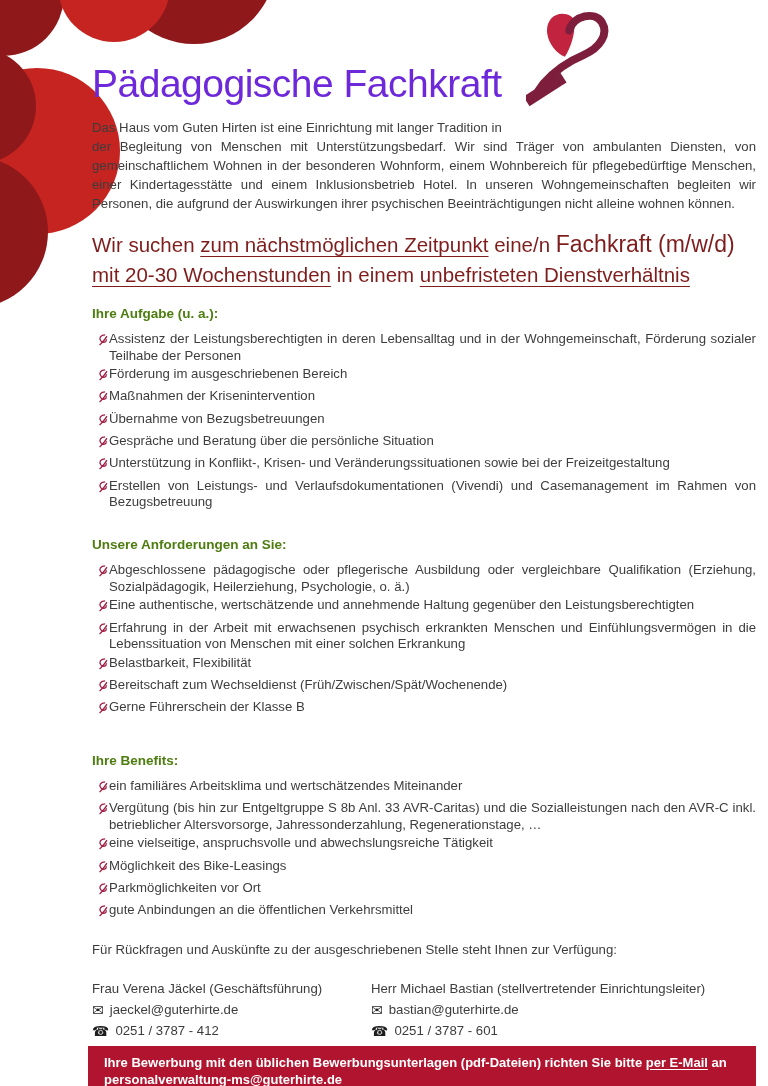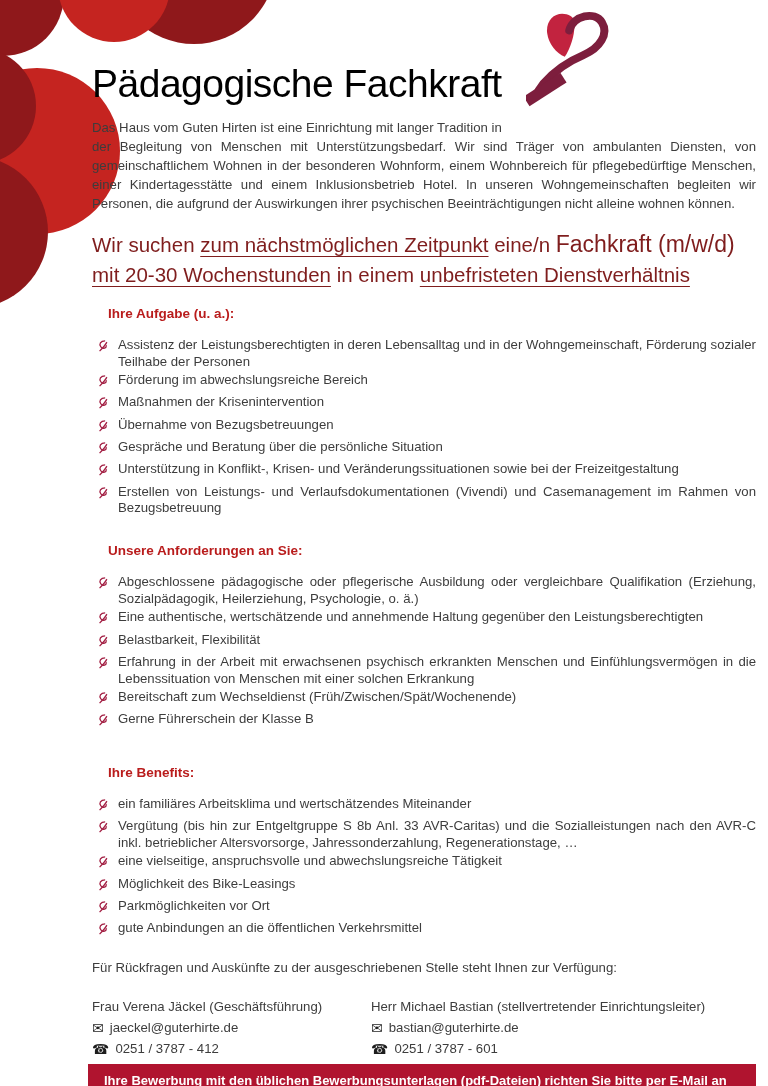--- a/index.html
+++ b/index.html
@@ -22,37 +22,37 @@
   #c6 { left:-104px; top:156px;  width:152px; height:152px; }
 
   
   .logo { position:absolute; left:526px; top:10px; display:flex; gap:6px; }
   .logo-mark { width:90px; height:106px; }
   .logo-text { margin-top:46px; font-size:19.5px; line-height:23px; font-weight:400; color:#c23158; letter-spacing:0.2px; }
 
   
   .content { position:absolute; left:92px; top:0; width:664px; }
 
-  .title { margin:62px 0 0 0; font-size:39px; line-height:44px; font-weight:300; color:#000000; letter-spacing:-0.5px; }
+  .title { margin:62px 0 0 0; font-size:39px; line-height:44px; font-weight:300; color:#6d28d9; letter-spacing:-0.5px; }
 
   .intro { margin-top:12px; font-size:13.2px; line-height:19px; }
   .intro .l1 { display:block; }
   .intro .rest { display:block; text-align:justify; }
 
   .vacancy { margin-top:16px; font-size:20.5px; line-height:30px; color:#7f1d1d; white-space:pre-wrap; }
   .vacancy .u { text-decoration:underline; text-underline-offset:4px; text-decoration-thickness:1px; }
   .vacancy .big { font-size:23px; }
 
-  .section h2 { margin:16px; font-size:13.5px; line-height:15px; font-weight:700; color:#b91c1c; }
+  .section h2 { margin:0; font-size:13.5px; line-height:15px; font-weight:700; color:#4d7c0f; }
   .sec-1 h2 { margin-top:16px; }
   .sec-2 h2 { margin-top:26px; }
   .sec-3 h2 { margin-top:33px; }
 
   ul.blist { list-style:none; margin:10px 0 0 0; padding:0 0 0 5px; font-size:13.2px; line-height:16.8px; }
-  ul.blist li { display:flex; gap:9px; margin-bottom:1.5px; }
+  ul.blist li { display:flex; margin-bottom:1.5px; }
   .bullet { flex:0 0 12px; margin-top:2px; }
   .item-text { flex:1; text-align:justify; }
 
   .contact { margin-top:17px; font-size:13.2px; }
   .contact-intro { line-height:19px; }
   .persons { display:grid; grid-template-columns:279px 1fr; margin-top:19px; }
   .p-name { line-height:21px; }
   .p-row  { line-height:21px; display:flex; align-items:center; gap:6px; }
   .glyph-icon { font-family:"DejaVu Sans", sans-serif; font-size:14px; color:#1d1d1d; line-height:1; }
 
@@ -110,21 +110,21 @@
             <span class="item-text">Assistenz der Leistungsberechtigten in deren Lebensalltag und in der Wohngemeinschaft, Förderung sozialer Teilhabe der Personen</span>
           </li>
 
           <li>
             <span class="bullet">
               <svg width="12" height="14" viewBox="0 0 14 16" xmlns="http://www.w3.org/2000/svg">
                 <path d="M9.5 2 C4 2 2 6 4.5 9 C7 12 11 10.5 11 7" fill="none" stroke="#a32044" stroke-width="1.5"></path>
                 <path d="M3 14 C6 11 9.5 7.5 11.5 3.5" fill="none" stroke="#a32044" stroke-width="1.5"></path>
               </svg>
             </span>
-            <span class="item-text">Förderung im abwechslungsreiche Bereich</span>
+            <span class="item-text">Förderung im ausgeschriebenen Bereich</span>
           </li>
 
           <li>
             <span class="bullet">
               <svg width="12" height="14" viewBox="0 0 14 16" xmlns="http://www.w3.org/2000/svg">
                 <path d="M9.5 2 C4 2 2 6 4.5 9 C7 12 11 10.5 11 7" fill="none" stroke="#a32044" stroke-width="1.5"></path>
                 <path d="M3 14 C6 11 9.5 7.5 11.5 3.5" fill="none" stroke="#a32044" stroke-width="1.5"></path>
               </svg>
             </span>
             <span class="item-text">Maßnahmen der Krisenintervention</span>
@@ -196,31 +196,31 @@
             <span class="item-text">Eine authentische, wertschätzende und annehmende Haltung gegenüber den Leistungsberechtigten</span>
           </li>
 
           <li>
             <span class="bullet">
               <svg width="12" height="14" viewBox="0 0 14 16" xmlns="http://www.w3.org/2000/svg">
                 <path d="M9.5 2 C4 2 2 6 4.5 9 C7 12 11 10.5 11 7" fill="none" stroke="#a32044" stroke-width="1.5"></path>
                 <path d="M3 14 C6 11 9.5 7.5 11.5 3.5" fill="none" stroke="#a32044" stroke-width="1.5"></path>
               </svg>
             </span>
+            <span class="item-text">Erfahrung in der Arbeit mit erwachsenen psychisch erkrankten Menschen und Einfühlungsvermögen in die Lebenssituation von Menschen mit einer solchen Erkrankung</span>
+          </li>
+
+          <li>
+            <span class="bullet">
+              <svg width="12" height="14" viewBox="0 0 14 16" xmlns="http://www.w3.org/2000/svg">
+                <path d="M9.5 2 C4 2 2 6 4.5 9 C7 12 11 10.5 11 7" fill="none" stroke="#a32044" stroke-width="1.5"></path>
+                <path d="M3 14 C6 11 9.5 7.5 11.5 3.5" fill="none" stroke="#a32044" stroke-width="1.5"></path>
+              </svg>
+            </span>
             <span class="item-text">Belastbarkeit, Flexibilität</span>
-          </li>
-
-          <li>
-            <span class="bullet">
-              <svg width="12" height="14" viewBox="0 0 14 16" xmlns="http://www.w3.org/2000/svg">
-                <path d="M9.5 2 C4 2 2 6 4.5 9 C7 12 11 10.5 11 7" fill="none" stroke="#a32044" stroke-width="1.5"></path>
-                <path d="M3 14 C6 11 9.5 7.5 11.5 3.5" fill="none" stroke="#a32044" stroke-width="1.5"></path>
-              </svg>
-            </span>
-            <span class="item-text">Erfahrung in der Arbeit mit erwachsenen psychisch erkrankten Menschen und Einfühlungsvermögen in die Lebenssituation von Menschen mit einer solchen Erkrankung</span>
           </li>
 
           <li>
             <span class="bullet">
               <svg width="12" height="14" viewBox="0 0 14 16" xmlns="http://www.w3.org/2000/svg">
                 <path d="M9.5 2 C4 2 2 6 4.5 9 C7 12 11 10.5 11 7" fill="none" stroke="#a32044" stroke-width="1.5"></path>
                 <path d="M3 14 C6 11 9.5 7.5 11.5 3.5" fill="none" stroke="#a32044" stroke-width="1.5"></path>
               </svg>
             </span>
             <span class="item-text">Bereitschaft zum Wechseldienst (Früh/Zwischen/Spät/Wochenende)</span>

